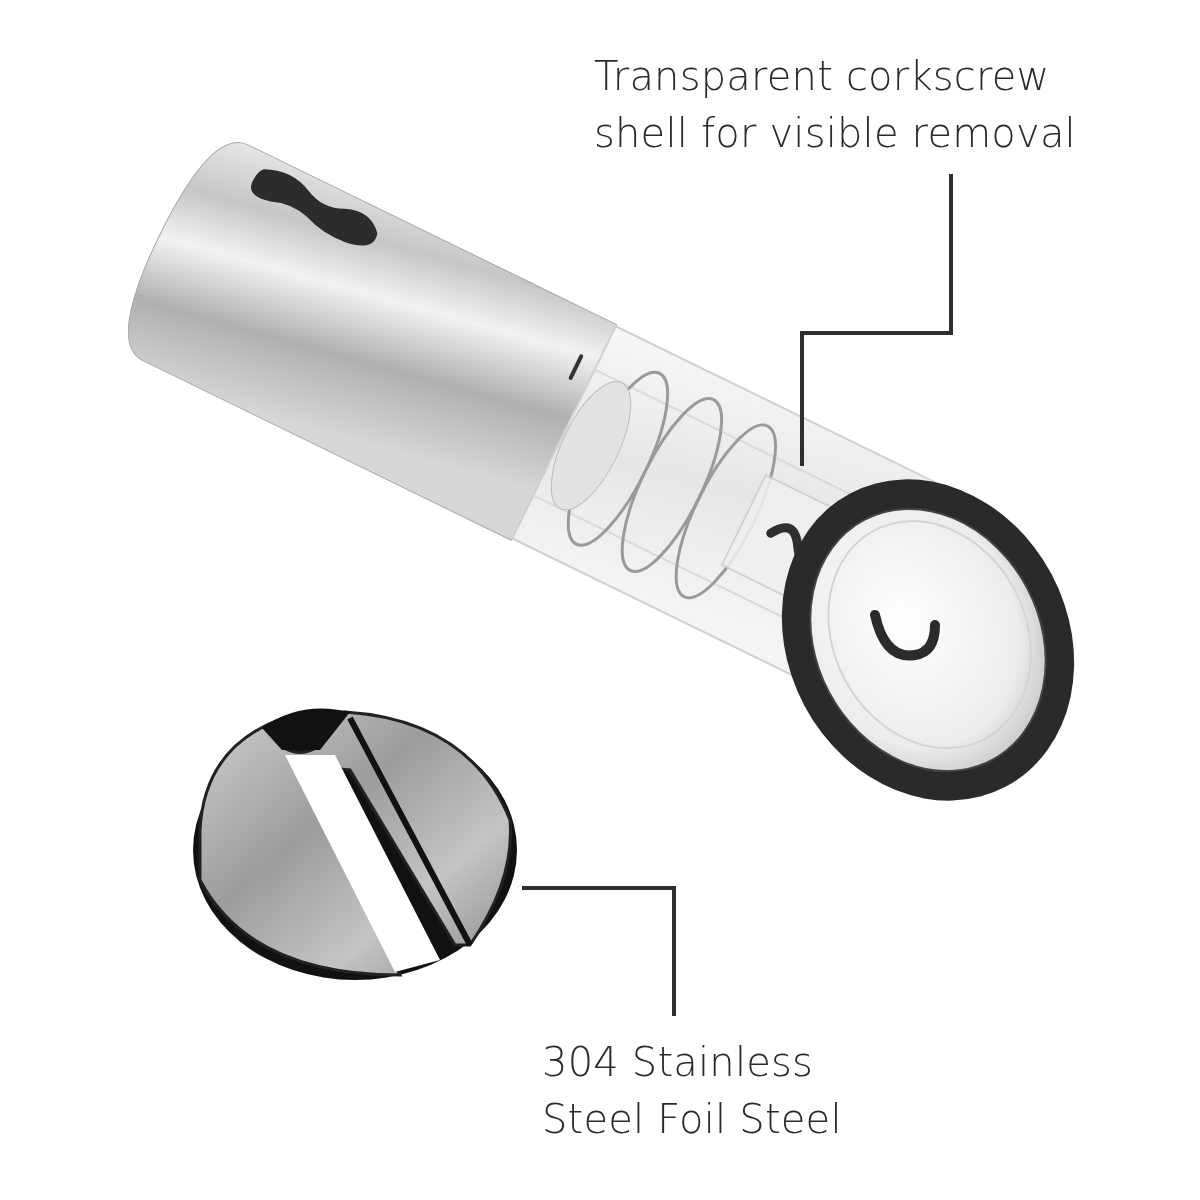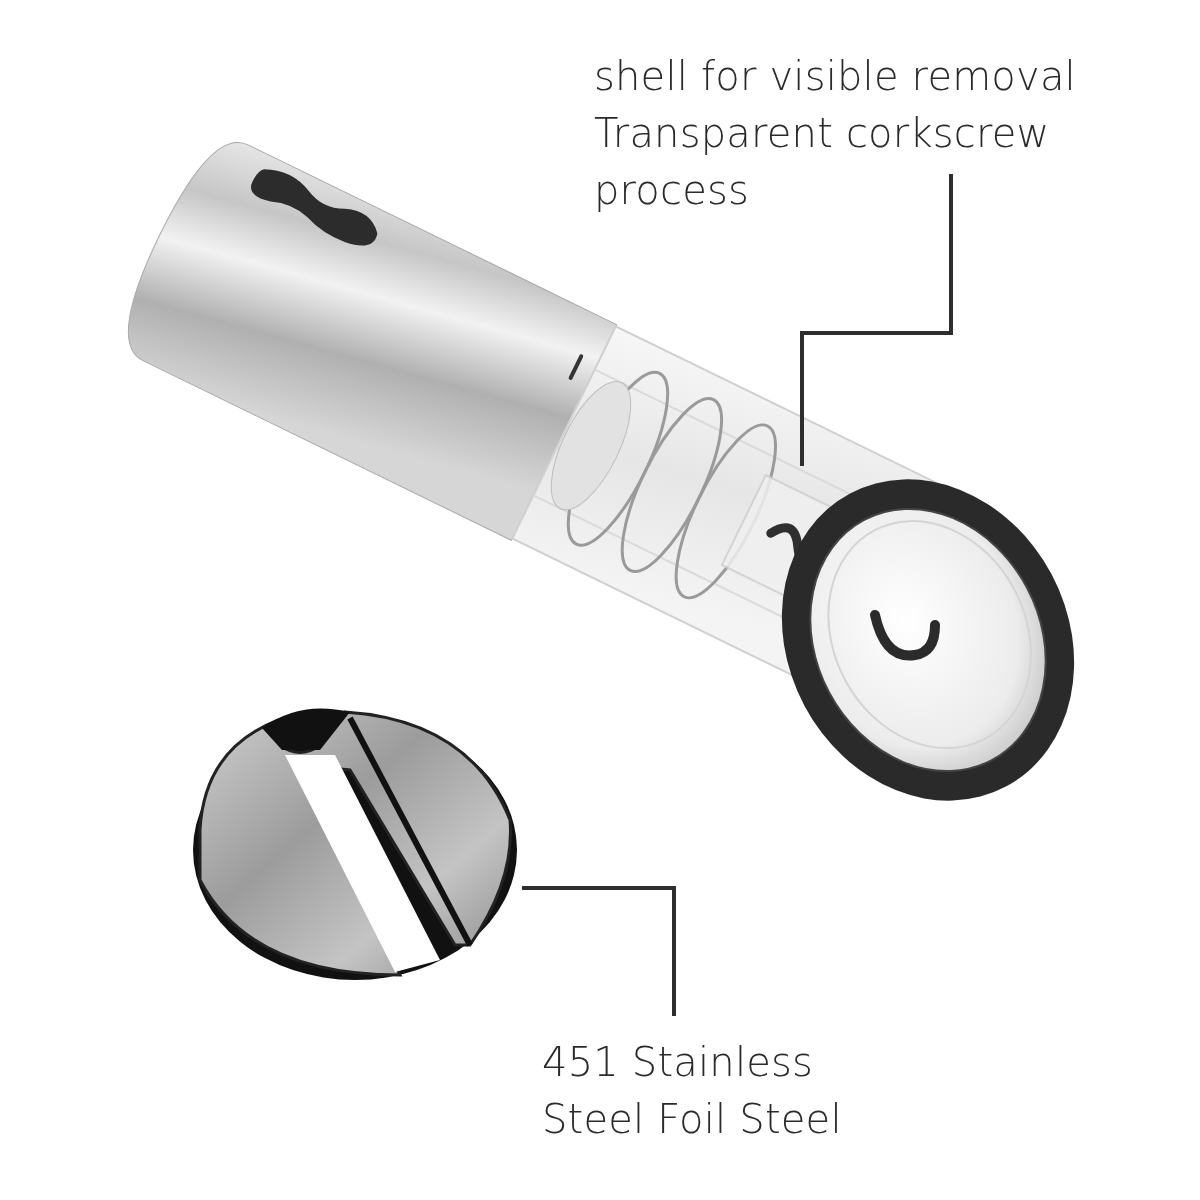--- a/index.html
+++ b/index.html
@@ -82,22 +82,21 @@
       <path d="M 350 718 L 470 945" stroke="#111" stroke-width="6" fill="none"></path>
     </g>
 
     <g fill="none" stroke="#2e2e2e" stroke-width="4">
       <polyline points="951,174 951,333 802,333 802,466"></polyline>
       <polyline points="522,888 674,888 674,1016"></polyline>
     </g>
   </svg>
 
   <div class="label label-top">
+    <span>Transparent corkscrew</span>
     <span>shell for visible removal</span>
-    <span>Transparent corkscrew</span>
-    <span>process</span>
   </div>
 
   <div class="label label-bottom">
-    <span>451 Stainless</span>
+    <span>304 Stainless</span>
     <span>Steel Foil Steel</span>
   </div>
 </div>
 
 </body></html>

